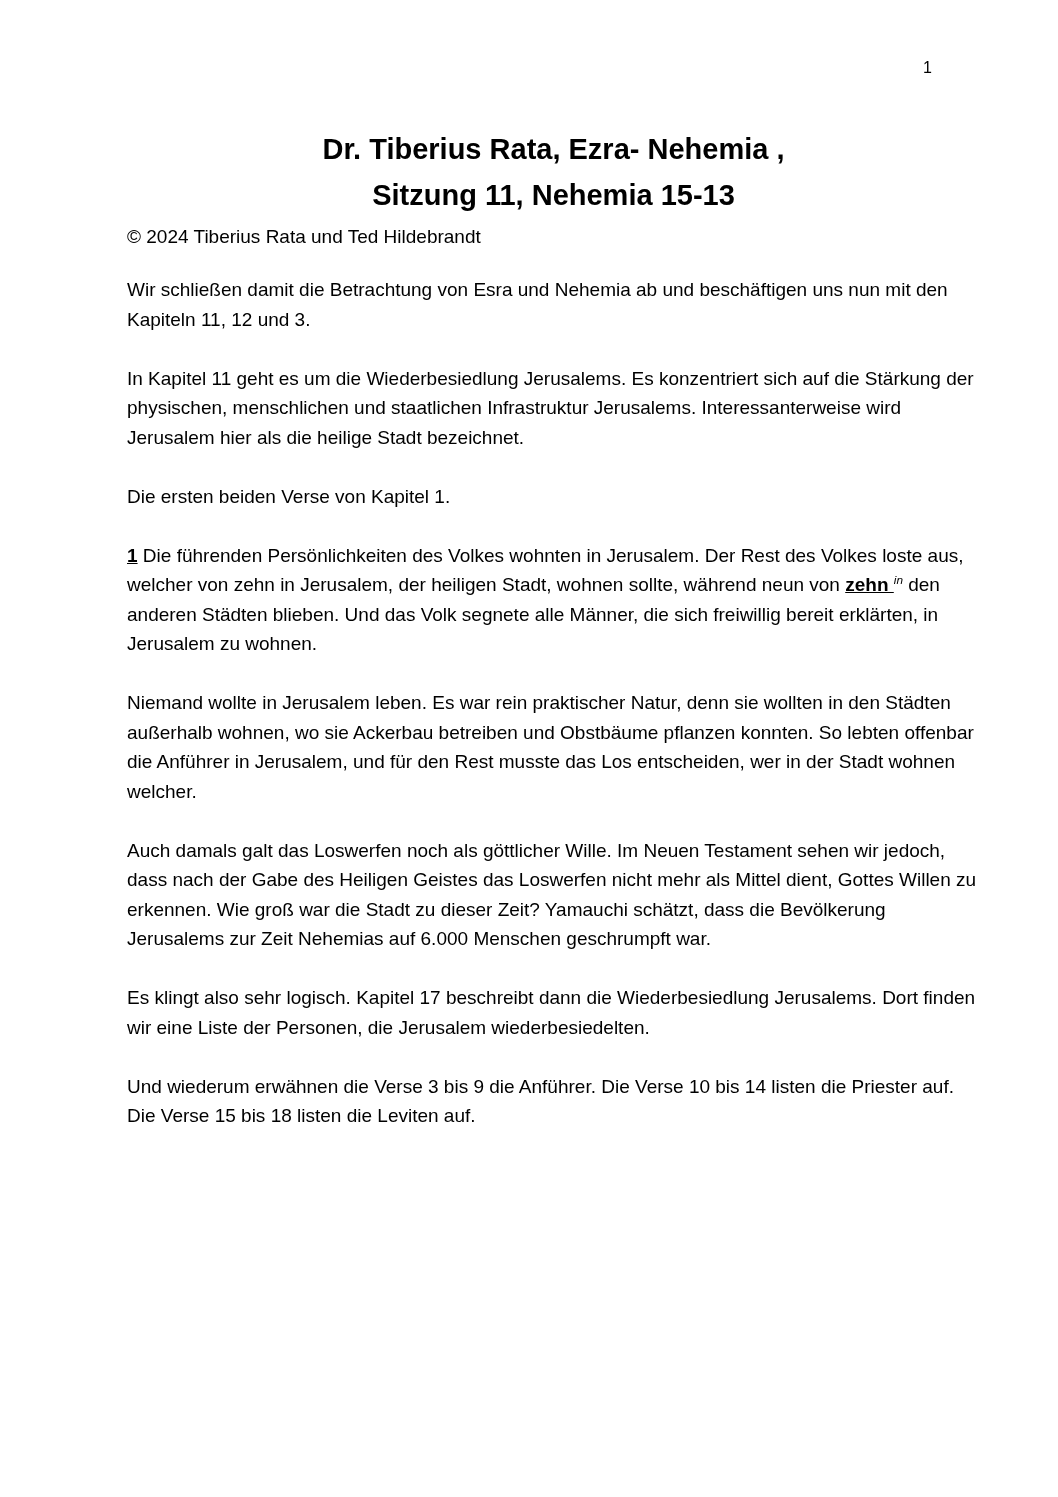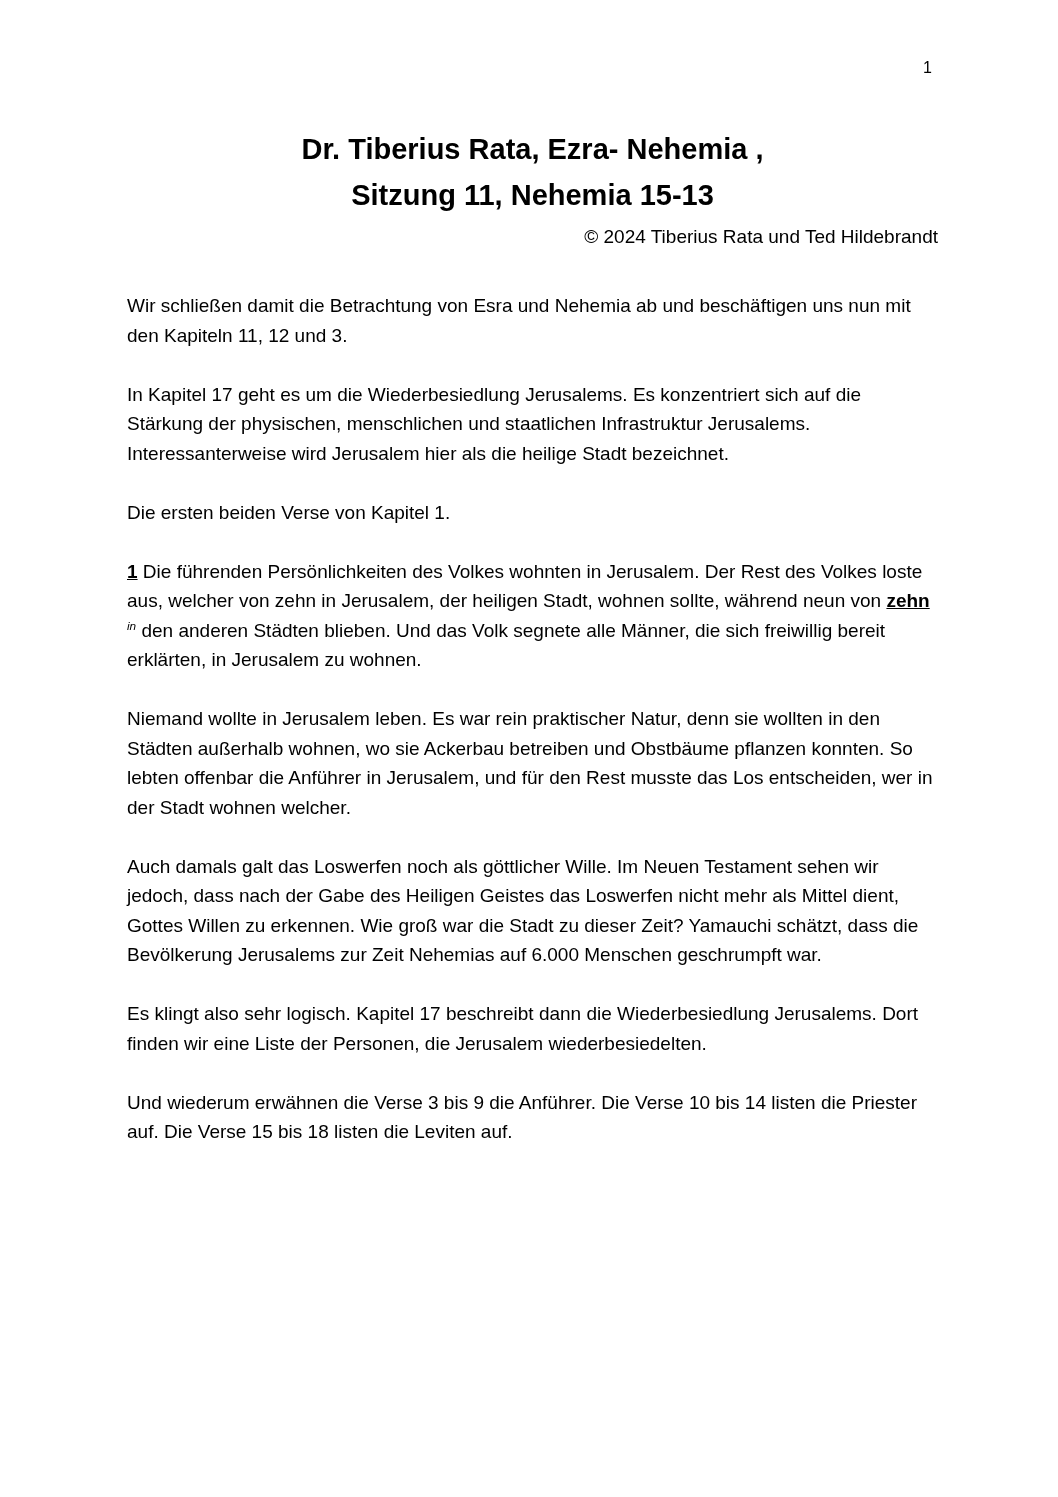--- a/index.html
+++ b/index.html
@@ -21,36 +21,36 @@
   }
   .page-number {
     position: absolute;
     top: 58px;
     right: 126px;
     font-size: 16px;
     line-height: 1.2;
     color: #000000;
   }
   .content {
-    padding: 126px 120px 0 127px;
+    padding: 126px 78px 0 127px;
     box-sizing: border-box;
   }
   .doc-title {
     margin: 0 0 4px 0;
     text-align: center;
     font-size: 29px;
     font-weight: bold;
     line-height: 1.6;
     color: #000000;
   }
   .copyright {
-    text-align: right;
+    text-align: left;
     font-size: 19px;
     line-height: 1.5;
-    margin: 0 0 40px 0;
+    margin: 0 0 24px 0;
   }
   .body-text p {
     font-size: 19px;
     line-height: 29.5px;
     margin: 0 0 29.5px 0;
   }
   .bold-underline {
     font-weight: bold;
     text-decoration: underline;
   }
@@ -76,21 +76,21 @@
       <span>Sitzung 11, Nehemia 15-13</span>
     </h1>
 
     <div class="copyright">© 2024 Tiberius Rata und Ted Hildebrandt</div>
 
     <div class="body-text">
 
 
       <p>Wir schließen damit die Betrachtung von Esra und Nehemia ab und beschäftigen uns nun mit den Kapiteln 11, 12 und 3.</p>
 
-      <p>In Kapitel 17 geht es um die Wiederbesiedlung Jerusalems. Es konzentriert sich auf die Stärkung der physischen, menschlichen und staatlichen Infrastruktur Jerusalems. Interessanterweise wird Jerusalem hier als die heilige Stadt bezeichnet.</p>
+      <p>In Kapitel 11 geht es um die Wiederbesiedlung Jerusalems. Es konzentriert sich auf die Stärkung der physischen, menschlichen und staatlichen Infrastruktur Jerusalems. Interessanterweise wird Jerusalem hier als die heilige Stadt bezeichnet.</p>
 
       <p>Die ersten beiden Verse von Kapitel 1.</p>
 
       <p>
         <span class="bold-underline">1</span><span> Die führenden Persönlichkeiten des Volkes wohnten in Jerusalem. Der Rest des Volkes loste aus, welcher von zehn in Jerusalem, der heiligen Stadt, wohnen sollte, während neun von </span><span class="bold-underline">zehn </span><sup class="note">in</sup><span> den anderen Städten blieben. Und das Volk segnete alle Männer, die sich freiwillig bereit erklärten, in Jerusalem zu wohnen.</span>
       </p>
 
       <p>Niemand wollte in Jerusalem leben. Es war rein praktischer Natur, denn sie wollten in den Städten außerhalb wohnen, wo sie Ackerbau betreiben und Obstbäume pflanzen konnten. So lebten offenbar die Anführer in Jerusalem, und für den Rest musste das Los entscheiden, wer in der Stadt wohnen welcher.</p>
 
       <p>Auch damals galt das Loswerfen noch als göttlicher Wille. Im Neuen Testament sehen wir jedoch, dass nach der Gabe des Heiligen Geistes das Loswerfen nicht mehr als Mittel dient, Gottes Willen zu erkennen. Wie groß war die Stadt zu dieser Zeit? Yamauchi schätzt, dass die Bevölkerung Jerusalems zur Zeit Nehemias auf 6.000 Menschen geschrumpft war.</p>

